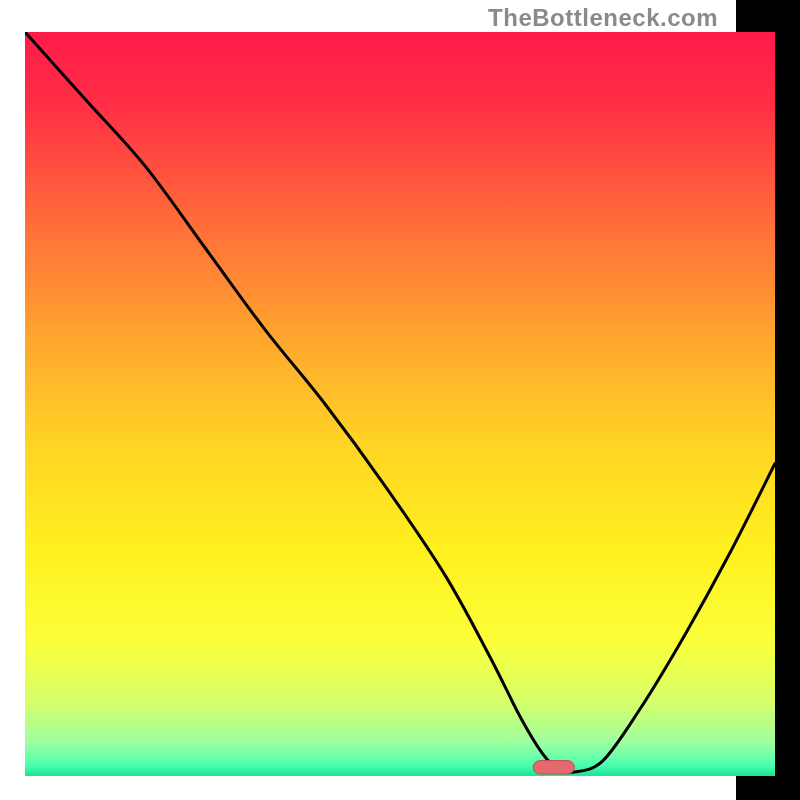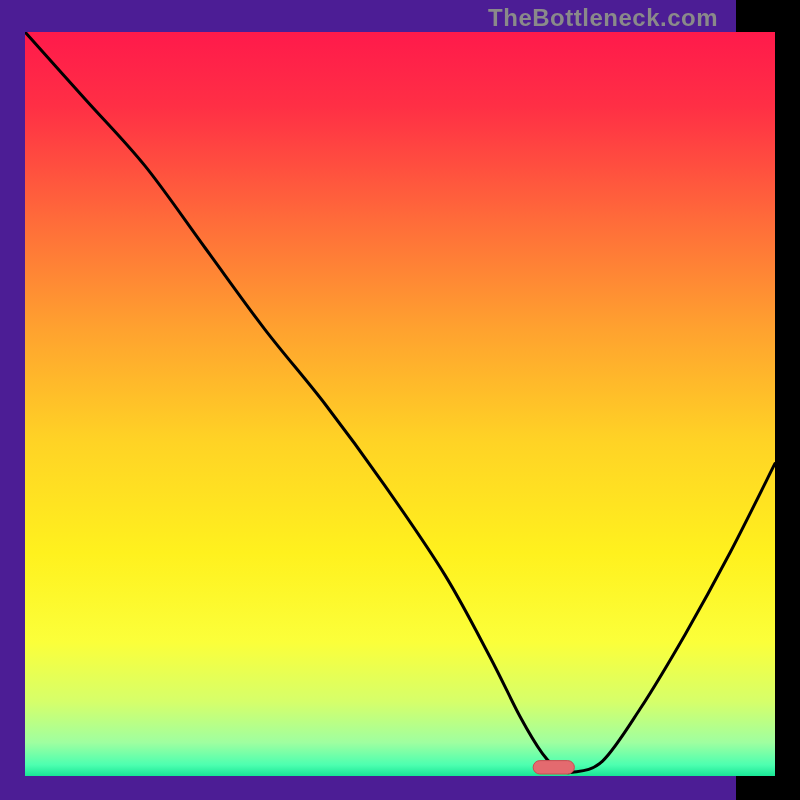--- a/index.html
+++ b/index.html
@@ -9,21 +9,21 @@
     height: 800px;
     background: #000;
     overflow: hidden;
   }
   .frame {
     position: absolute;
     left: 0;
     top: 0;
     width: 736px;
     height: 800px;
-    background: #4c1d95;
+    background: #ffffff;
   }
   .watermark {
     position: absolute;
     top: 4px;
     right: 18px;
     font-family: Arial, Helvetica, sans-serif;
     font-size: 24px;
     font-weight: 600;
     color: #8a8a8a;
     letter-spacing: 0.5px;

